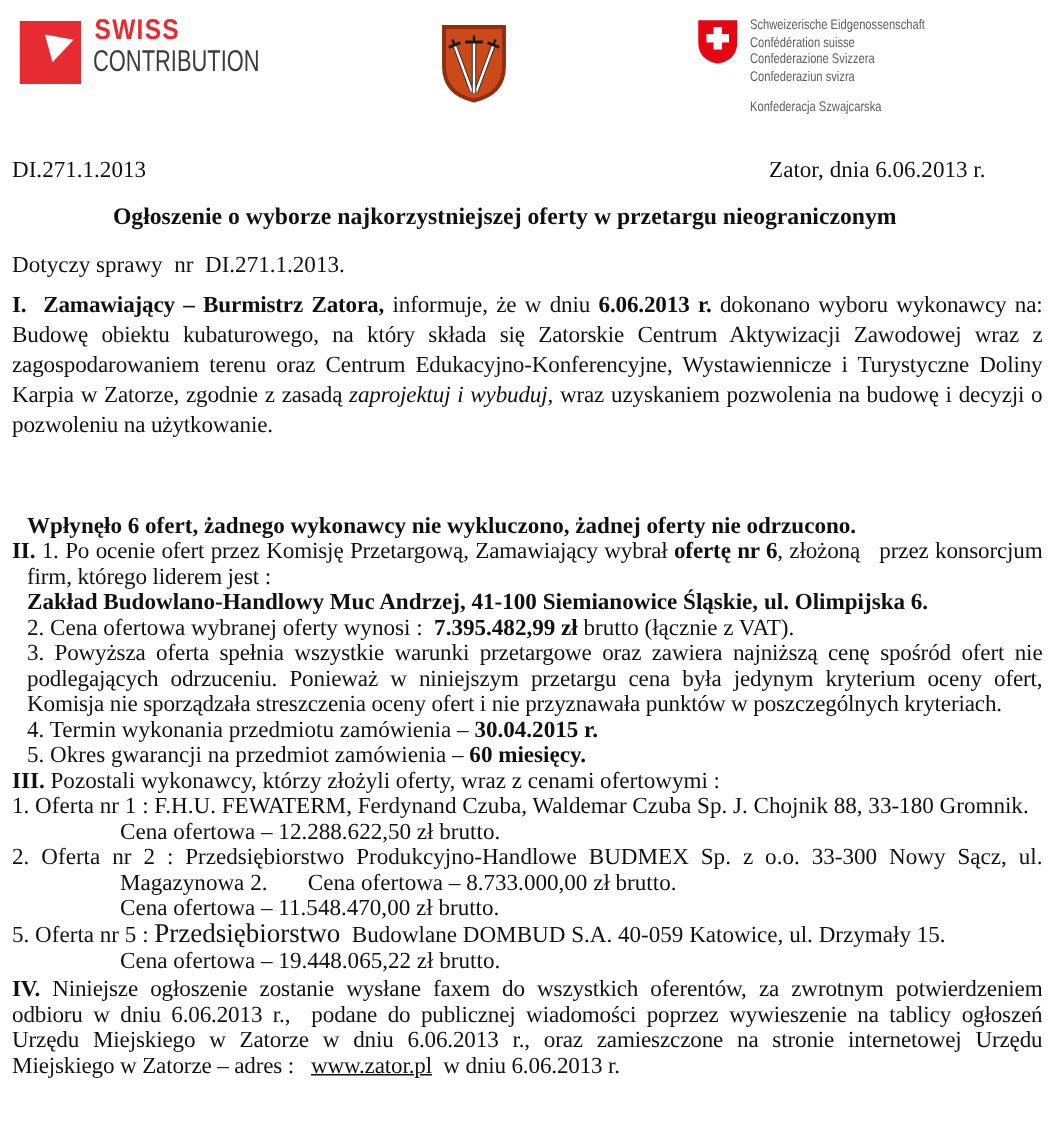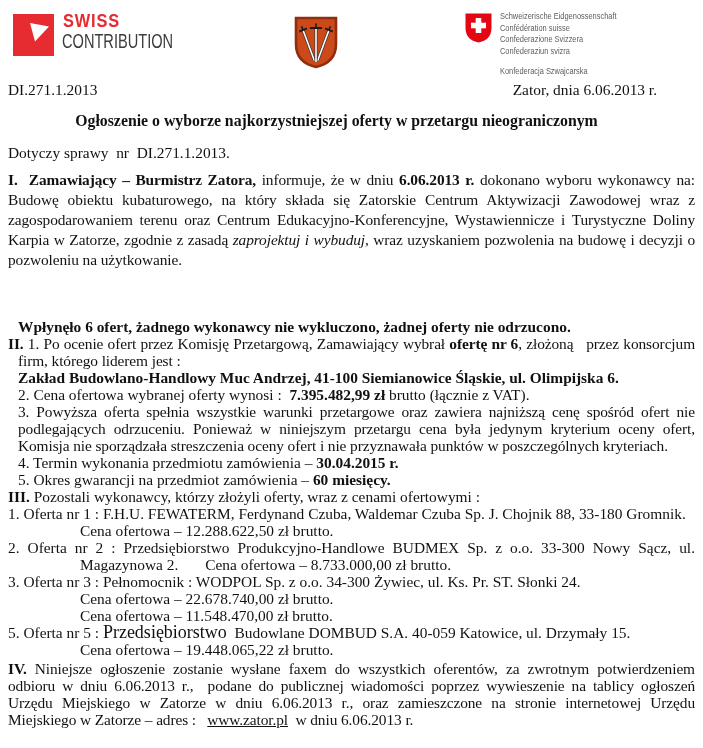--- a/index.html
+++ b/index.html
@@ -28,21 +28,21 @@
   .crest { position:absolute; left:294px; top:16px; }
   .confed-cross { position:absolute; left:465px; top:13px; }
   .confed-text {
     position:absolute; left:500px; top:11px;
     font-family:"Liberation Sans",sans-serif; font-size:9.3px; line-height:11.7px;
     color:#5d5d5d; transform:scaleX(0.8); transform-origin:left top; white-space:nowrap;
   }
   .confed-text .pl { display:block; margin-top:8px; }
   .confed-text span { display:block; }
   
-  .content { position:absolute; top:74px; left:8px; width:687px; }
+  .content { position:absolute; top:98px; left:8px; width:687px; }
   .refrow { margin-top:7px; display:flex; justify-content:space-between; line-height:17px; }
   .refrow .date { padding-right:38px; }
   .doc-title { margin-top:14px; text-align:center; font-weight:bold; font-size:15.8px; line-height:18px; padding-right:30px; }
   .subject { margin-top:14px; line-height:17px; }
   .just { text-align:justify; letter-spacing:-0.1px; }
   .para1 { margin-top:9px; line-height:20px; }
   .summary { font-weight:bold; margin-left:10px; line-height:17px;margin-top:48px; }
   .hang { padding-left:10px; text-indent:-10px; }
   .ind { margin-left:10px; }
   b.lbl { font-weight:bold; }
@@ -136,24 +136,20 @@
     <div>
       <div class="offer">
         <div class="offer-l1"><span>1. Oferta nr 1 : F.H.U. FEWATERM, Ferdynand Czuba, Waldemar Czuba Sp. J. Chojnik 88, 33-180 Gromnik.</span></div>
         <div class="offer-l2">Cena ofertowa – 12.288.622,50 zł brutto.</div>
       </div>
       <div class="offer">
         <div class="offer-l1 stretch"><span>2. Oferta nr 2 : Przedsiębiorstwo Produkcyjno-Handlowe BUDMEX Sp. z o.o. 33-300 Nowy Sącz, ul.</span></div>
         <div class="offer-l2">Magazynowa 2.&nbsp;&nbsp;&nbsp;&nbsp;&nbsp;&nbsp; Cena ofertowa – 8.733.000,00 zł brutto.</div>
       </div>
       <div class="offer">
-        <div class="offer-l1"><span>3. Oferta nr 3 : Pełnomocnik : WODPOL Sp. z o.o. 34-300 Żywiec, ul. Ks. Pr. ST. Słonki 24.</span></div>
-        <div class="offer-l2">Cena ofertowa – 22.678.740,00 zł brutto.</div>
-      </div>
-      <div class="offer">
         <div class="offer-l2">Cena ofertowa – 11.548.470,00 zł brutto.</div>
       </div>
       <div class="offer">
         <div class="offer-l1"><span>5. Oferta nr 5 : </span><span class="small-run">Przedsiębiorstwo</span><span>&nbsp; Budowlane DOMBUD S.A. 40-059 Katowice, ul. Drzymały 15.</span></div>
         <div class="offer-l2">Cena ofertowa – 19.448.065,22 zł brutto.</div>
       </div>
     </div>
 
     <p class="just sec4"><b class="lbl">IV.</b><span> Niniejsze ogłoszenie zostanie wysłane faxem do wszystkich oferentów, za zwrotnym potwierdzeniem odbioru w dniu 6.06.2013 r.,&nbsp; podane do publicznej wiadomości poprzez wywieszenie na tablicy ogłoszeń Urzędu Miejskiego w Zatorze w dniu 6.06.2013 r., oraz zamieszczone na stronie internetowej Urzędu Miejskiego w Zatorze – adres :&nbsp;&nbsp; </span><span class="weblink">www.zator.pl</span><span>&nbsp; w dniu 6.06.2013 r.</span></p>
 

